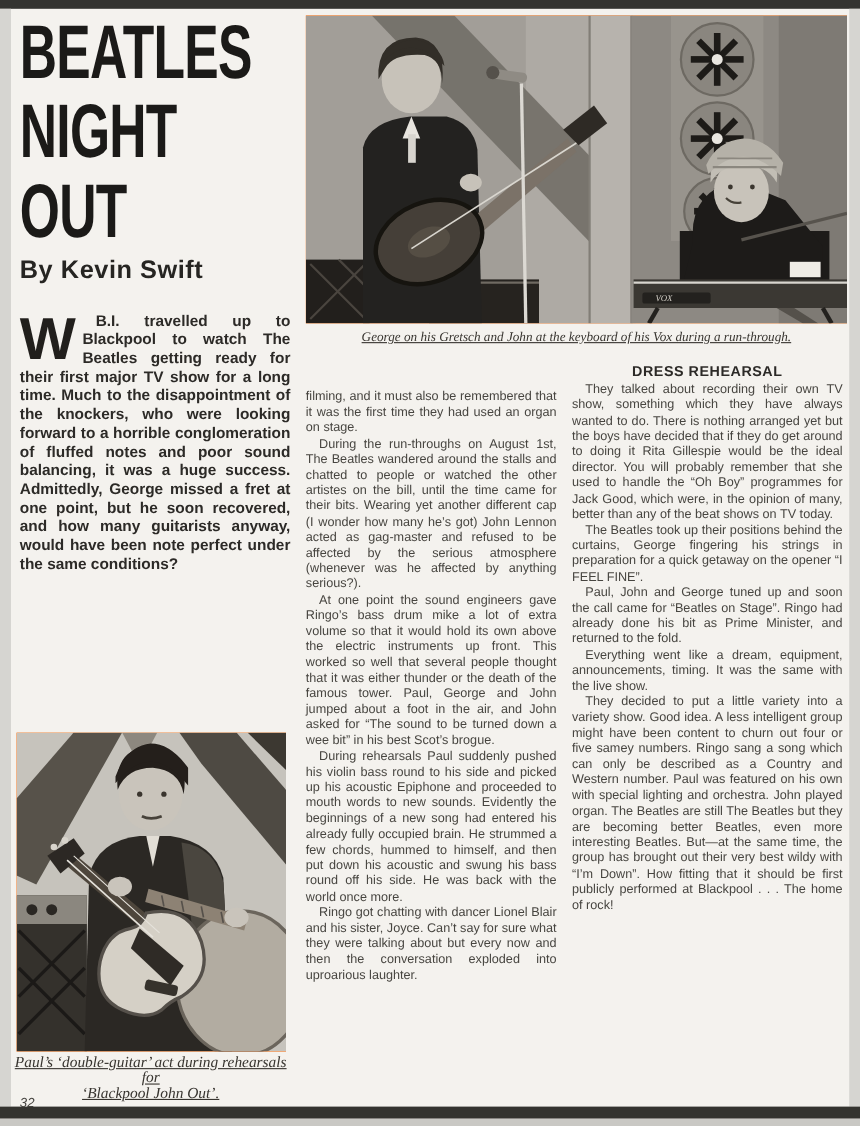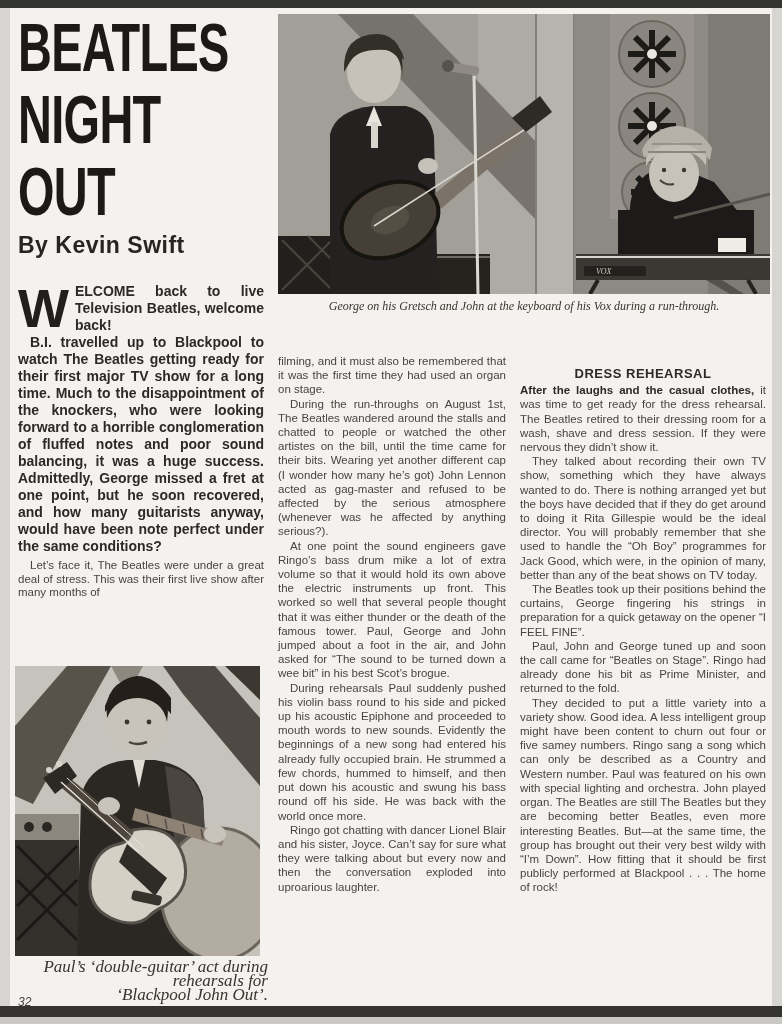--- a/index.html
+++ b/index.html
@@ -40,32 +40,32 @@
   }
   #intro .para2{margin-top:4px;font-size:11.5px;line-height:13.6px;color:#474540;}
   #intro .para2 .ind{display:inline-block;width:12px;}
 
   
   .photo{background:#f97316;overflow:hidden;}
   #photo-top{left:278px;top:14px;width:492px;height:280px;}
   #photo-paul{left:15px;top:666px;width:245px;height:290px;}
   .caption{
     font-family:"Liberation Serif",serif;font-style:italic;
-    color:#37342f;text-align:center;
+    color:#37342f;text-align:center;text-decoration:underline;
   }
   #caption-top{left:278px;top:299px;width:492px;font-size:12px;}
-  #caption-paul{left:6px;top:960px;width:262px;font-size:17px;line-height:14px;text-align:right;}
+  #caption-paul{left:6px;top:960px;width:262px;font-size:14px;line-height:14px;}
   #page-number{left:18px;top:995px;font-size:12px;color:#45433f;font-style:italic;}
 
   
   .col{font-size:11.5px;line-height:14.2px;color:#474540;}
   .col p{margin:0;text-align:justify;}
   .col p.ind::before{content:"";display:inline-block;width:12px;}
   #col-mid{left:278px;top:331px;width:228px;margin-top:23px;}
-  #col-right{left:520px;top:331px;width:246px;margin-top:36px;}
+  #col-right{left:520px;top:331px;width:246px;}
   #col-right h3{
     margin:0 0 2px 0;text-align:center;font-size:13px;letter-spacing:0.5px;
     color:#2c2a27;font-weight:bold;
   }
   .bold-in{font-weight:bold;color:#2c2a27;}
 </style>
 </head>
 <body>
 
 <div class="edge" id="edge-top"></div>
@@ -75,23 +75,22 @@
 <div class="edge" id="edge-bottom2"></div>
 
 <div class="abs" id="headline">
   <div>BEATLES</div>
   <div>NIGHT</div>
   <div>OUT</div>
 </div>
 <div class="abs" id="byline">By Kevin Swift</div>
 
 <div class="abs" id="intro">
-  <p class="lead-bold"><span class="dropcap">W</span><span>ELCOME back to live Television Beatles, welcome back!</span></p>
+  <p class="lead-bold"><span class="dropcap">W</span></p>
   <p class="lead-bold"><span class="ind" style="display:inline-block;width:12px;"></span><span>B.I. travelled up to Blackpool to watch The Beatles getting ready for their first major TV show for a long time. Much to the disappointment of the knockers, who were looking forward to a horrible conglomeration of fluffed notes and poor sound balancing, it was a huge success. Admittedly, George missed a fret at one point, but he soon recovered, and how many guitarists anyway, would have been note perfect under the same conditions?</span></p>
-  <p class="para2"><span class="ind"></span><span>Let’s face it, The Beatles were under a great deal of stress. This was their first live show after many months of</span></p>
 </div>
 
 <div class="abs photo" id="photo-top">
   <svg width="492" height="280" viewBox="0 0 492 280">
     <rect x="0" y="0" width="492" height="280" fill="#a29e98"></rect>
     <rect x="200" y="0" width="100" height="280" fill="#aeaaa4"></rect>
     <polygon points="60,0 135,0 262,132 262,210 175,120" fill="#6f6b64" opacity="0.85"></polygon>
     <rect x="258" y="0" width="38" height="280" fill="#b7b3ad"></rect>
     <line x1="258" y1="0" x2="258" y2="280" stroke="#827e77" stroke-width="2"></line>
     <line x1="296" y1="0" x2="296" y2="280" stroke="#827e77" stroke-width="2"></line>
@@ -197,24 +196,24 @@
 <div class="abs col" id="col-mid">
   <p>filming, and it must also be remembered that it was the first time they had used an organ on stage.</p>
   <p class="ind">During the run-throughs on August 1st, The Beatles wandered around the stalls and chatted to people or watched the other artistes on the bill, until the time came for their bits. Wearing yet another different cap (I wonder how many he’s got) John Lennon acted as gag-master and refused to be affected by the serious atmosphere (whenever was he affected by anything serious?).</p>
   <p class="ind">At one point the sound engineers gave Ringo’s bass drum mike a lot of extra volume so that it would hold its own above the electric instruments up front. This worked so well that several people thought that it was either thunder or the death of the famous tower. Paul, George and John jumped about a foot in the air, and John asked for “The sound to be turned down a wee bit” in his best Scot’s brogue.</p>
   <p class="ind">During rehearsals Paul suddenly pushed his violin bass round to his side and picked up his acoustic Epiphone and proceeded to mouth words to new sounds. Evidently the beginnings of a new song had entered his already fully occupied brain. He strummed a few chords, hummed to himself, and then put down his acoustic and swung his bass round off his side. He was back with the world once more.</p>
   <p class="ind">Ringo got chatting with dancer Lionel Blair and his sister, Joyce. Can’t say for sure what they were talking about but every now and then the conversation exploded into uproarious laughter.</p>
 </div>
 
 <div class="abs col" id="col-right">
   <h3>DRESS REHEARSAL</h3>
-  <p><span class="bold-in">After the laughs and the casual clothes,</span><span> it was time to get ready for the dress rehearsal. The Beatles retired to their dressing room for a wash, shave and dress session. If they were nervous they didn’t show it.</span></p>
   <p class="ind">They talked about recording their own TV show, something which they have always wanted to do. There is nothing arranged yet but the boys have decided that if they do get around to doing it Rita Gillespie would be the ideal director. You will probably remember that she used to handle the “Oh Boy” programmes for Jack Good, which were, in the opinion of many, better than any of the beat shows on TV today.</p>
   <p class="ind">The Beatles took up their positions behind the curtains, George fingering his strings in preparation for a quick getaway on the opener “I FEEL FINE”.</p>
   <p class="ind">Paul, John and George tuned up and soon the call came for “Beatles on Stage”. Ringo had already done his bit as Prime Minister, and returned to the fold.</p>
+  <p class="ind">Everything went like a dream, equipment, announcements, timing. It was the same with the live show.</p>
   <p class="ind">They decided to put a little variety into a variety show. Good idea. A less intelligent group might have been content to churn out four or five samey numbers. Ringo sang a song which can only be described as a Country and Western number. Paul was featured on his own with special lighting and orchestra. John played organ. The Beatles are still The Beatles but they are becoming better Beatles, even more interesting Beatles. But—at the same time, the group has brought out their very best wildy with “I’m Down”. How fitting that it should be first publicly performed at Blackpool . . . The home of rock!</p>
 </div>
 
 <div class="abs photo" id="photo-paul">
   <svg width="245" height="290" viewBox="0 0 245 290">
     <rect x="0" y="0" width="245" height="290" fill="#c6c3bc"></rect>
     <polygon points="0,60 52,0 96,0 18,138 0,130" fill="#57524a"></polygon>
     <polygon points="148,0 200,0 245,52 245,120 168,28" fill="#4e4a43"></polygon>
     <polygon points="210,0 245,0 245,34" fill="#3c3831"></polygon>
     <polygon points="96,0 128,0 112,30" fill="#8d887f"></polygon>

